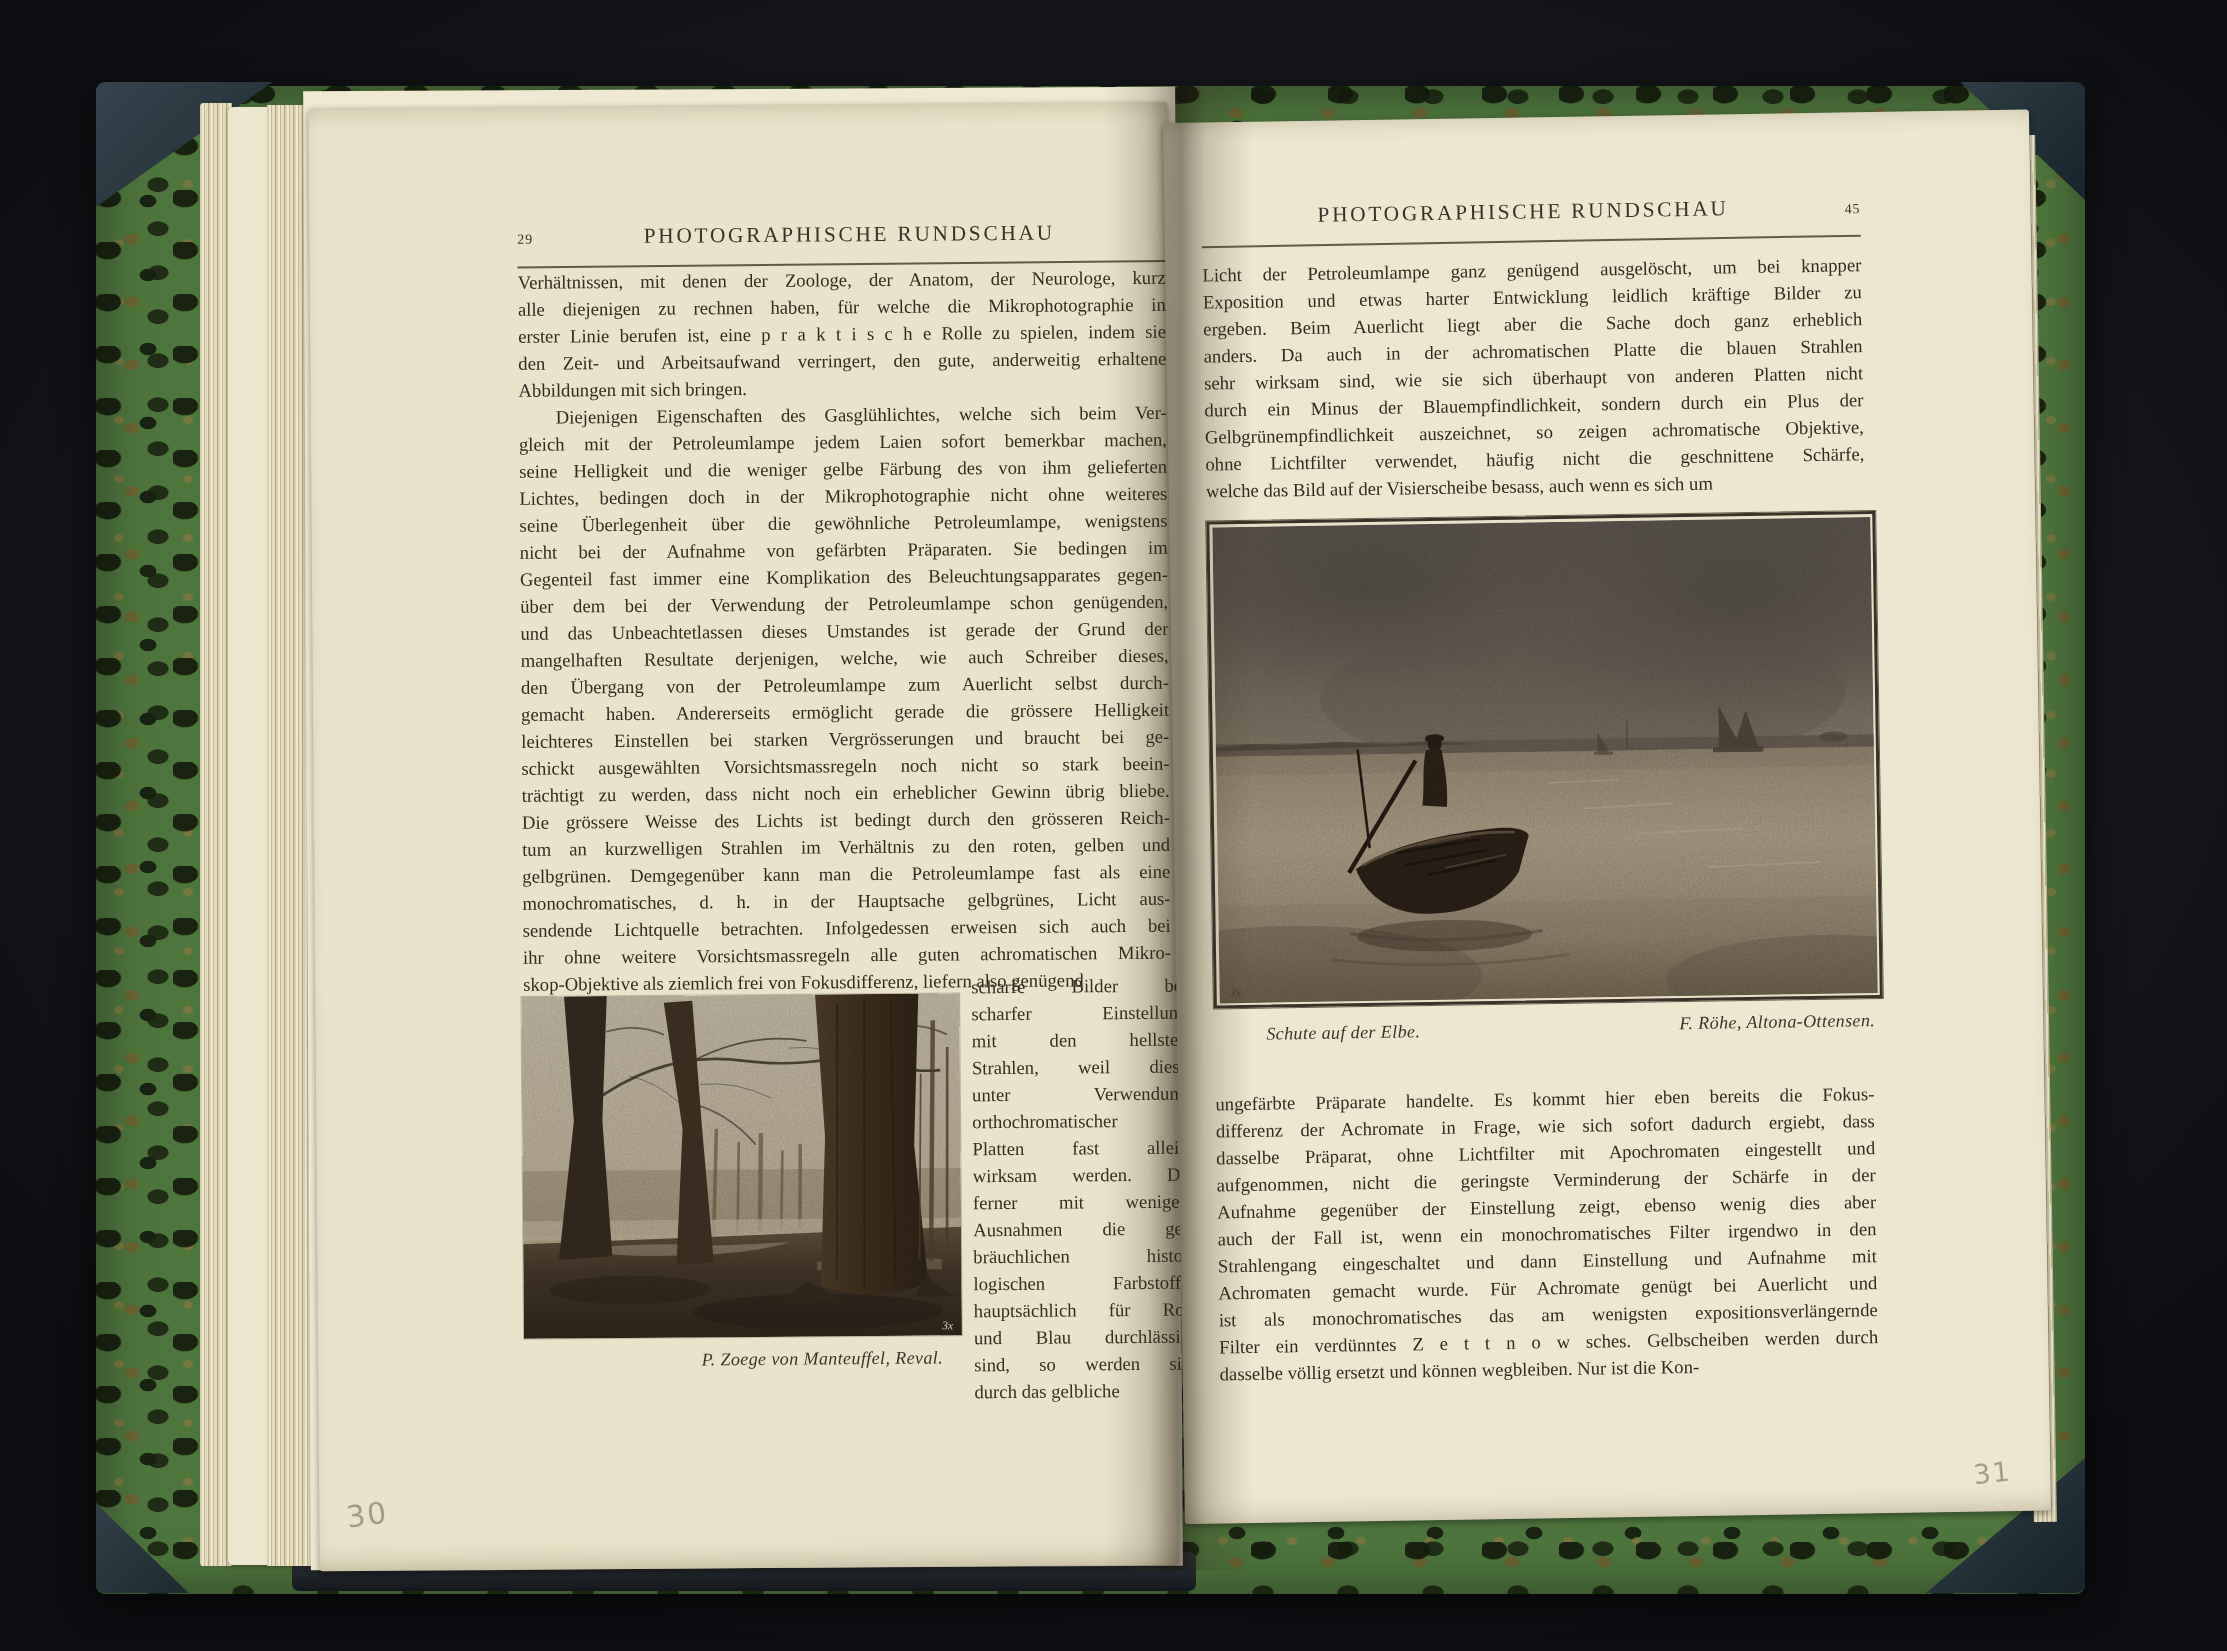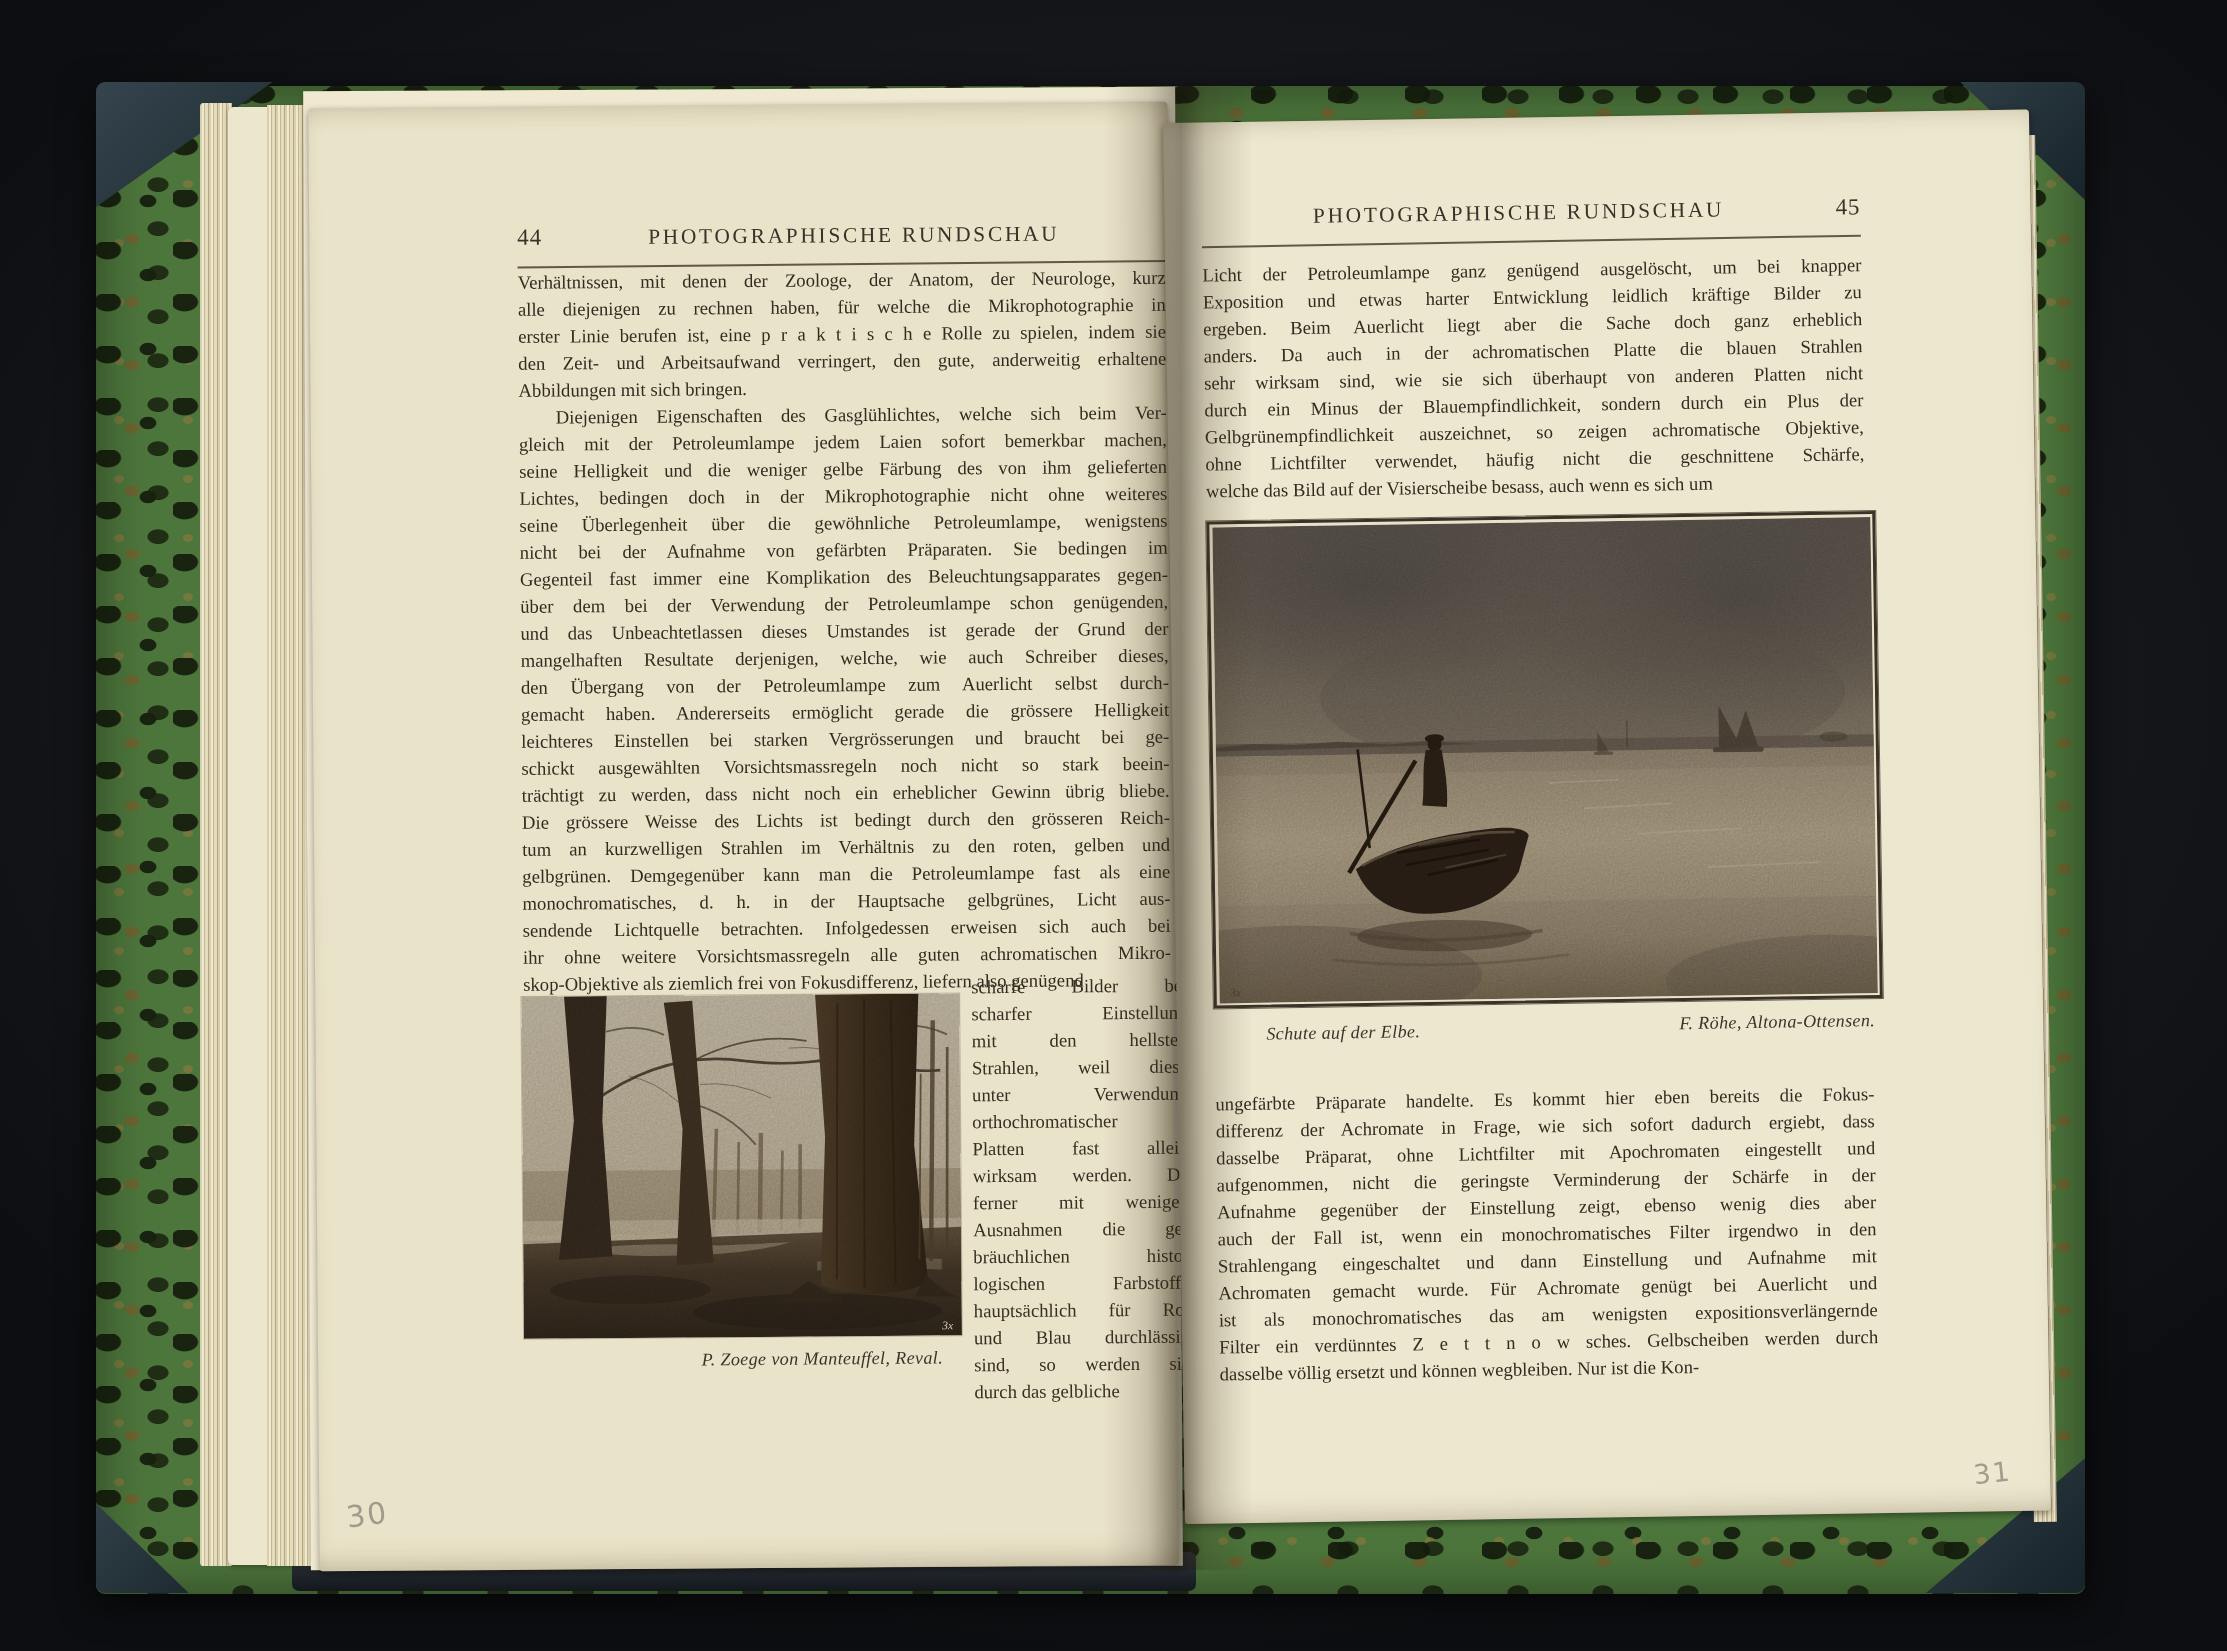--- a/index.html
+++ b/index.html
@@ -50,21 +50,21 @@
     transform:rotate(-0.9deg);transform-origin:5.3px 50%;
     box-shadow:inset 27px 0 39px -21.4px rgba(90,70,40,.42), inset 0 -18px 28.5px -18px rgba(90,70,40,.26),
                inset 0 14.3px 23px -18px rgba(90,70,40,.18), 0 2.7px 7.1px rgba(0,0,0,.4);
   }
   .gutter{position:absolute;left:1103px;top:87px;width:150px;height:1483px;pointer-events:none;
     background:linear-gradient(90deg,rgba(59,46,26,0) 0%,rgba(59,46,26,.16) 30%,rgba(31,24,12,.42) 52%,rgba(59,46,26,.2) 68%,rgba(59,46,26,0) 100%);}
   
   .header-row{position:absolute;display:flex;align-items:baseline;font-size:21.4px;letter-spacing:2.7px;color:#3a3228;}
   .page.left  .header-row{left:208px;top:118px;width:648px;}
   .page.right .header-row{left:37px; top:82px; width:659px;}
-  .pagenum{font-size:23px;letter-spacing:0.9px;}
+  .pagenum{font-size:14px;letter-spacing:0.9px;}
   .header-title{flex:1;text-align:center;}
   .hrule{position:absolute;height:1.8px;background:#4a4030;opacity:.85;}
   .page.left  .hrule{left:208px;top:159px;width:648px;transform:rotate(-0.12deg);}
   .page.right .hrule{left:37px;top:123px;width:659px;transform:rotate(-0.1deg);}
   .body-block{position:absolute;font-size:18.7px;color:#342b20;}
   .page.left  .body-block.main{left:208px;top:162px;width:648px;}
   .page.right .body-block.top{left:37px;top:139px;width:659px;}
   .page.right .body-block.bottom{left:37px;top:968px;width:659px;}
   .para .line{line-height:27px;text-align:justify;text-align-last:justify;white-space:nowrap;}
   .para .line:last-child{text-align-last:left;}
@@ -96,21 +96,21 @@
 <div class="spine-bottom"></div>
 
 <div class="stack left1"></div>
 <div class="sheet a"></div>
 <div class="stack left2"></div>
 <div class="sheet top-behind"></div>
 <div class="stack right1"></div>
 
 <div class="page left">
   <div class="header-row">
-    <span class="pagenum">44</span>
+    <span class="pagenum">29</span>
     <span class="header-title">PHOTOGRAPHISCHE RUNDSCHAU</span>
   </div>
   <div class="hrule"></div>
 
   <div class="body-block main">
       <div class="para">
         <div class="line">Verhältnissen, mit denen der Zoologe, der Anatom, der Neurologe, kurz</div>
         <div class="line">alle diejenigen zu rechnen haben, für welche die Mikrophotographie in</div>
         <div class="line">erster Linie berufen ist, eine p r a k t i s c h e Rolle zu spielen, indem sie</div>
         <div class="line">den Zeit- und Arbeitsaufwand verringert, den gute, anderweitig erhaltene</div>

